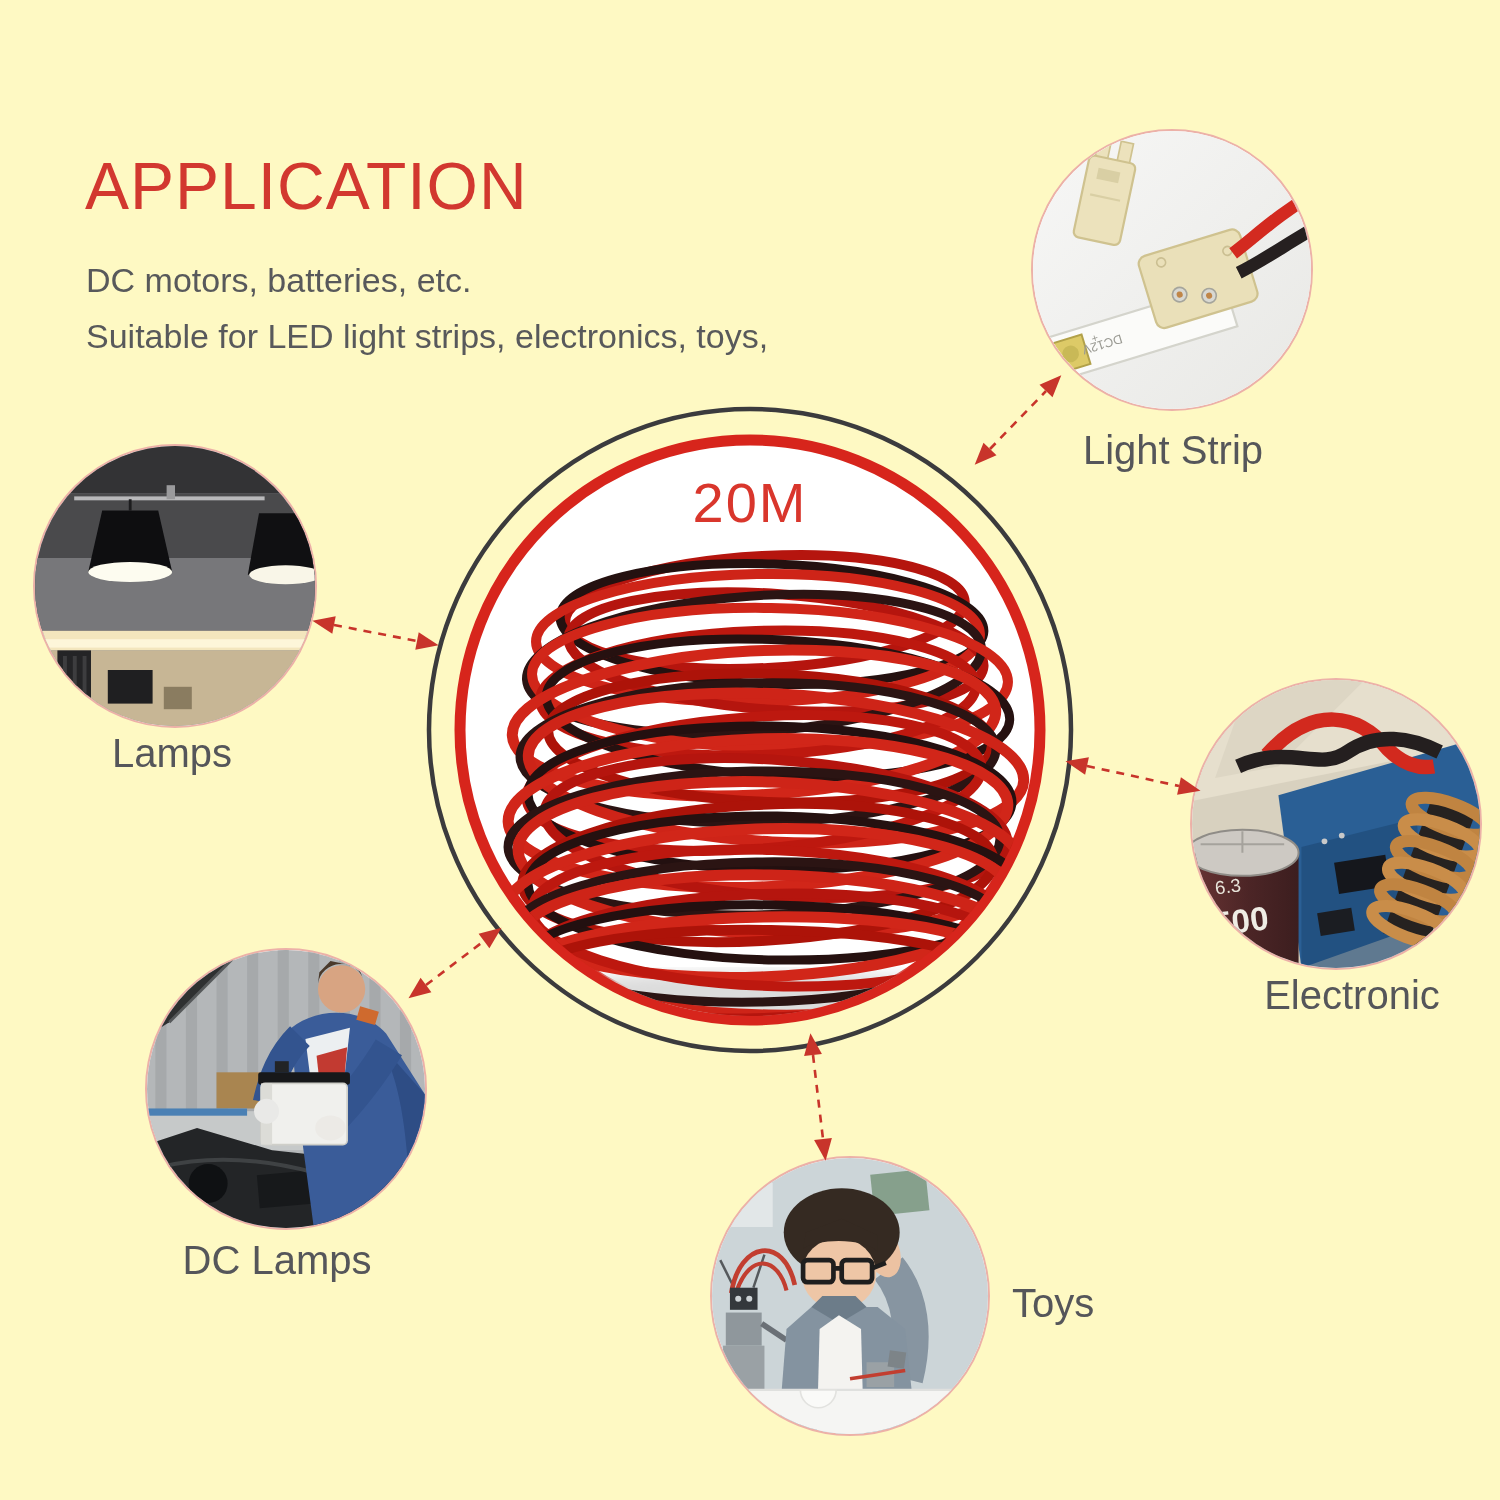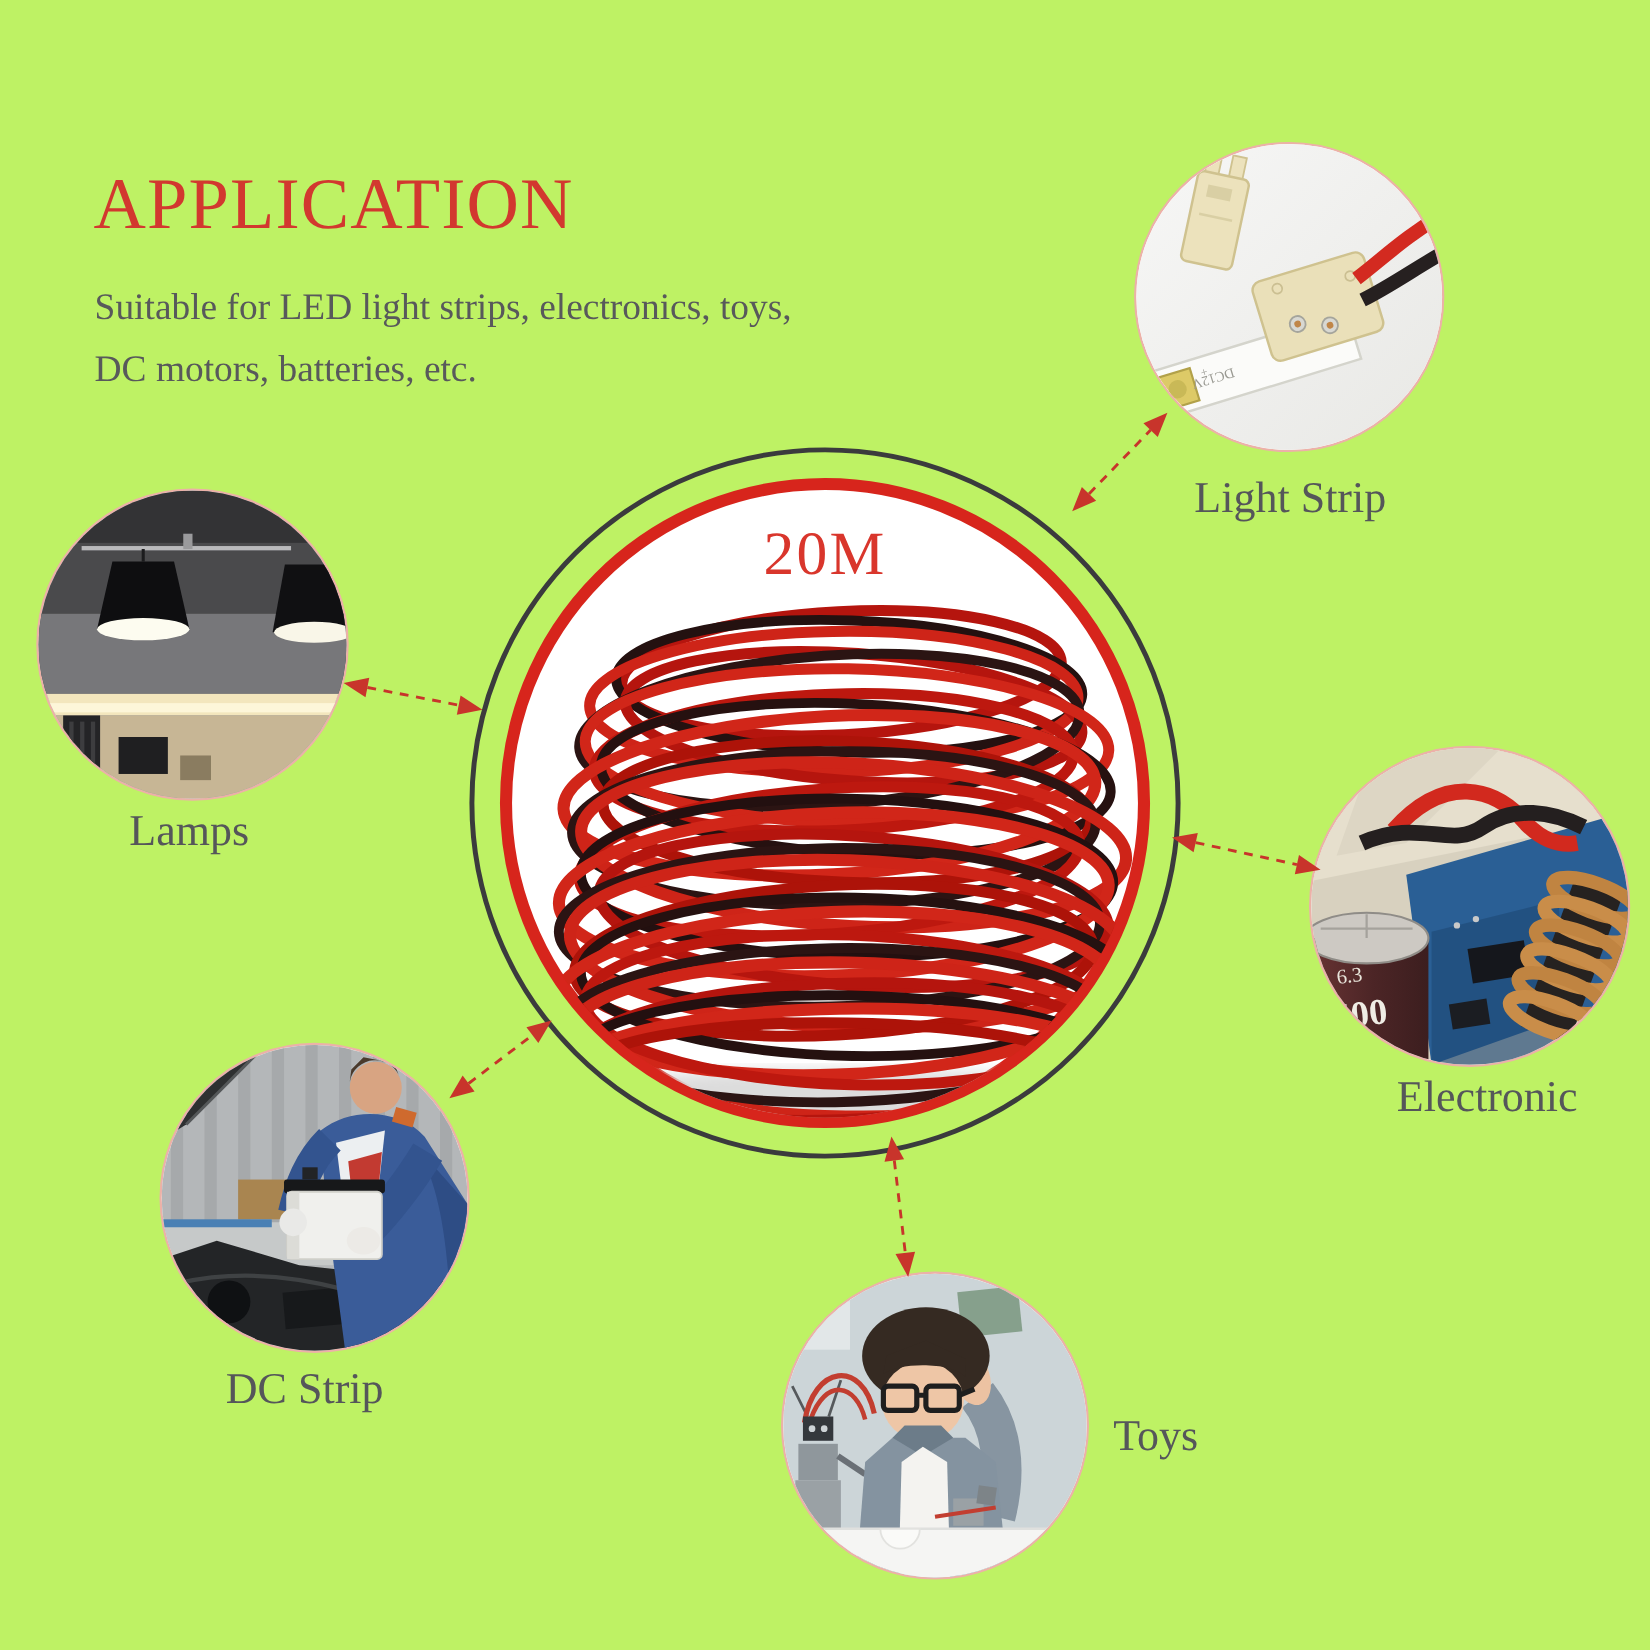--- a/index.html
+++ b/index.html
@@ -1,38 +1,38 @@
 <!DOCTYPE html>
 <html><head>
 <meta charset="utf-8">
 <style>
   html,body{margin:0;padding:0;background:#fff;}
-  .stage{position:relative;width:1500px;height:1500px;background:#bef264;overflow:hidden;
-         font-family:Liberation Serif, serif;}
+  .stage{position:relative;width:1500px;height:1500px;background:#fef9c3;overflow:hidden;
+         font-family:Liberation Sans, sans-serif;}
   .title{position:absolute;left:85px;top:148px;font-size:66px;letter-spacing:1px;
          color:#d2382f;font-weight:400;}
   .subtitle{position:absolute;left:86px;top:252px;font-size:34px;line-height:56px;
             color:#58595b;font-weight:400;}
   .app-circle{position:absolute;border-radius:50%;overflow:hidden;box-sizing:border-box;
               border:2px solid #ecb1a8;background:#fff;}
   .app-circle svg{display:block;width:100%;height:100%;}
   .app-label{position:absolute;color:#55565a;font-size:40px;font-weight:400;white-space:nowrap;}
   .centered{text-align:center;}
   .abs{position:absolute;}
   svg{overflow:visible;}
 </style>
 </head>
 <body>
 
 <div class="stage">
 
   <div class="title">APPLICATION</div>
   <div class="subtitle">
+    <div>DC motors, batteries, etc.</div>
     <div>Suitable for LED light strips, electronics, toys,</div>
-    <div>DC motors, batteries, etc.</div>
   </div>
 
   <svg class="abs" style="left:420px;top:400px;" width="660" height="660" viewBox="0 0 660 660">
     <defs>
       <clipPath id="coilClip">
           <circle cx="330" cy="330" r="286"></circle>
         </clipPath>
       <filter id="soft">
           <feGaussianBlur stdDeviation="7"></feGaussianBlur>
         </filter>
@@ -222,21 +222,21 @@
       <g>
         <rect x="40" y="44" width="33" height="4.5" rx="1" fill="#17181a"></rect>
         <rect x="46" y="40" width="5" height="4" fill="#222426"></rect>
         <rect x="41" y="48" width="31" height="22" rx="1.5" fill="#f0f0ed" stroke="#cfcfc9" stroke-width="0.6"></rect>
         <rect x="41" y="48" width="4" height="22" fill="#dcdcd7"></rect>
         <circle cx="43" cy="58" r="4.5" fill="#e9e9e7"></circle>
         <ellipse cx="66" cy="64" rx="5.5" ry="4.5" fill="#eceae6"></ellipse>
       </g>
     </svg>
   </div>
-  <div class="app-label centered" style="left:77px;top:1238px;width:400px;">DC Strip</div>
+  <div class="app-label centered" style="left:77px;top:1238px;width:400px;">DC Lamps</div>
 
   <div class="app-circle" style="left:710px;top:1156px;width:280px;height:280px;">
     <svg viewBox="0 0 100 100" preserveAspectRatio="none">
       <rect width="100" height="100" fill="#ccd5d8"></rect>
       <rect x="3" y="9" width="19" height="16" fill="#e2e7e8"></rect>
       <rect x="58" y="5" width="20" height="15" fill="#7e9a84" opacity="0.9" transform="rotate(-6 68 12)"></rect>
       <g>
         <line x1="8" y1="47" x2="3" y2="37" stroke="#55595c" stroke-width="0.9"></line>
         <line x1="15" y1="47" x2="19" y2="35" stroke="#55595c" stroke-width="0.9"></line>
         <path d="M 7 49 C 10 30 26 28 30 46" stroke="#c23e30" stroke-width="1.7" fill="none"></path>

